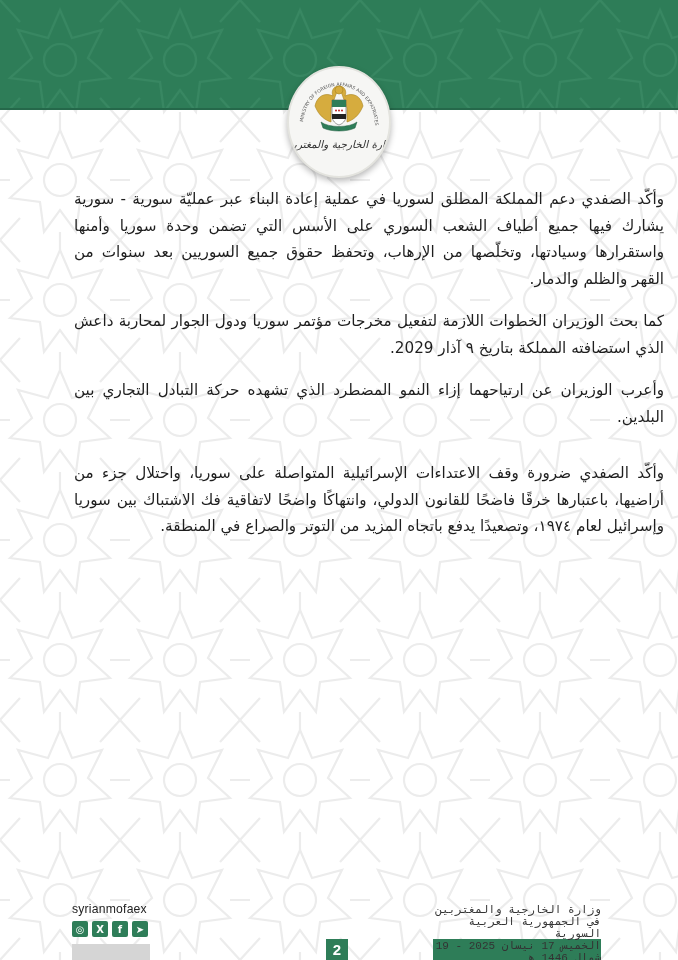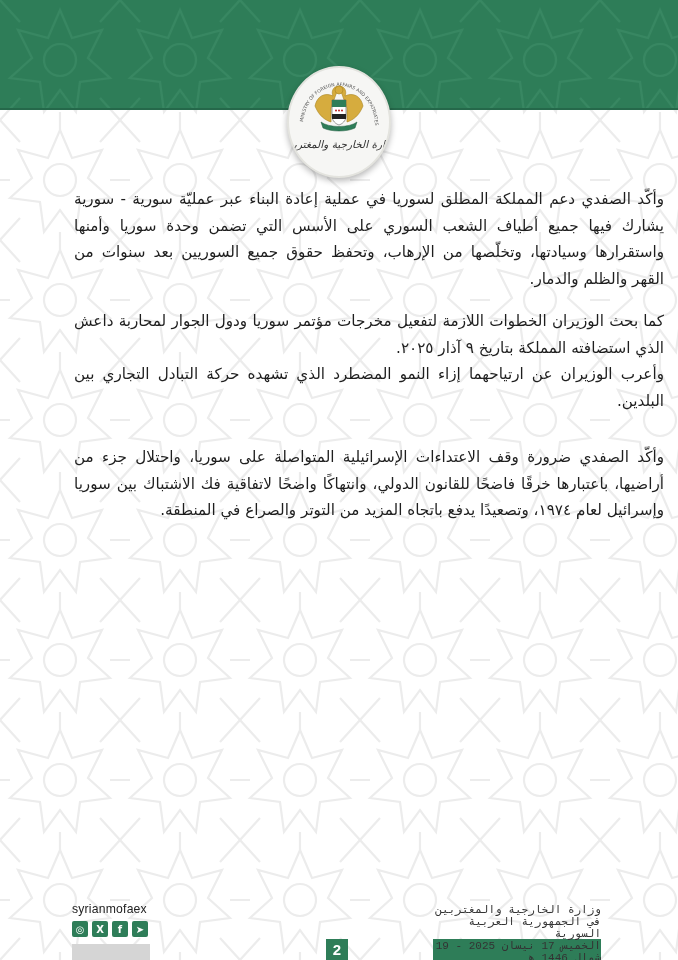--- a/index.html
+++ b/index.html
@@ -37,21 +37,21 @@
   .emblem svg { position: absolute; left: 0; top: 0; }
 
   .content {
     position: absolute; left: 74px; top: 186px; width: 590px;
     direction: rtl; text-align: justify;
     font-size: 15.2px; line-height: 26.5px;
     z-index: 2;
   }
   .content p { margin-bottom: 16px; }
   .content p.tight { margin-bottom: 0; }
-  .content p.after-tight { margin-bottom: 30px; }
+  .content p.after-tight { margin-bottom: 30px; margin-top: 16px; }
 
   .footer-left {
     position: absolute; left: 72px; top: 902px; z-index: 2;
   }
   .handle {
     font-size: 12.2px; color: #222; font-family: Liberation Sans, sans-serif;
     letter-spacing: 0.2px; margin-bottom: 5px;
   }
   .social { display: flex; gap: 4px; }
   .social-btn {
@@ -133,21 +133,21 @@
       <circle cx="53" cy="42.5" r="1" fill="#b22"></circle>
 
       <path d="M32,54 C40,60 60,60 68,54 L66,60 C58,64 42,64 34,60 Z" fill="#2e7d58" stroke="#1f5a3f" stroke-width="0.5"></path>
     </g>
     <text x="50" y="80" text-anchor="middle" font-size="10.5" fill="#333" font-family="DejaVu Serif, serif" font-style="italic" direction="rtl">وزارة الخارجية والمغتربين</text>
   </svg>
 </div>
 
 <div class="content">
   <p>وأكّد الصفدي دعم المملكة المطلق لسوريا في عملية إعادة البناء عبر عمليّة سورية - سورية يشارك فيها جميع أطياف الشعب السوري على الأسس التي تضمن وحدة سوريا وأمنها واستقرارها وسيادتها، وتخلّصها من الإرهاب، وتحفظ حقوق جميع السوريين بعد سنوات من القهر والظلم والدمار.</p>
-  <p class="tight">كما بحث الوزيران الخطوات اللازمة لتفعيل مخرجات مؤتمر سوريا ودول الجوار لمحاربة داعش الذي استضافته المملكة  بتاريخ ٩ آذار ٢٠٢٥.</p>
+  <p class="tight">كما بحث الوزيران الخطوات اللازمة لتفعيل مخرجات مؤتمر سوريا ودول الجوار لمحاربة داعش الذي استضافته المملكة  بتاريخ ٩ آذار 2029.</p>
   <p class="after-tight">وأعرب الوزيران عن ارتياحهما إزاء النمو المضطرد الذي تشهده حركة التبادل التجاري بين البلدين.</p>
   <p>وأكّد الصفدي ضرورة وقف الاعتداءات الإسرائيلية المتواصلة على سوريا، واحتلال جزء من أراضيها، باعتبارها خرقًا فاضحًا للقانون الدولي، وانتهاكًا واضحًا لاتفاقية فك الاشتباك بين سوريا وإسرائيل لعام ١٩٧٤، وتصعيدًا يدفع باتجاه المزيد من التوتر والصراع في المنطقة.</p>
 </div>
 
 <div class="footer-left">
   <div class="handle">syrianmofaex</div>
   <div class="social">
     <span class="social-btn">◎</span>
     <span class="social-btn">X</span>
     <span class="social-btn">f</span>

